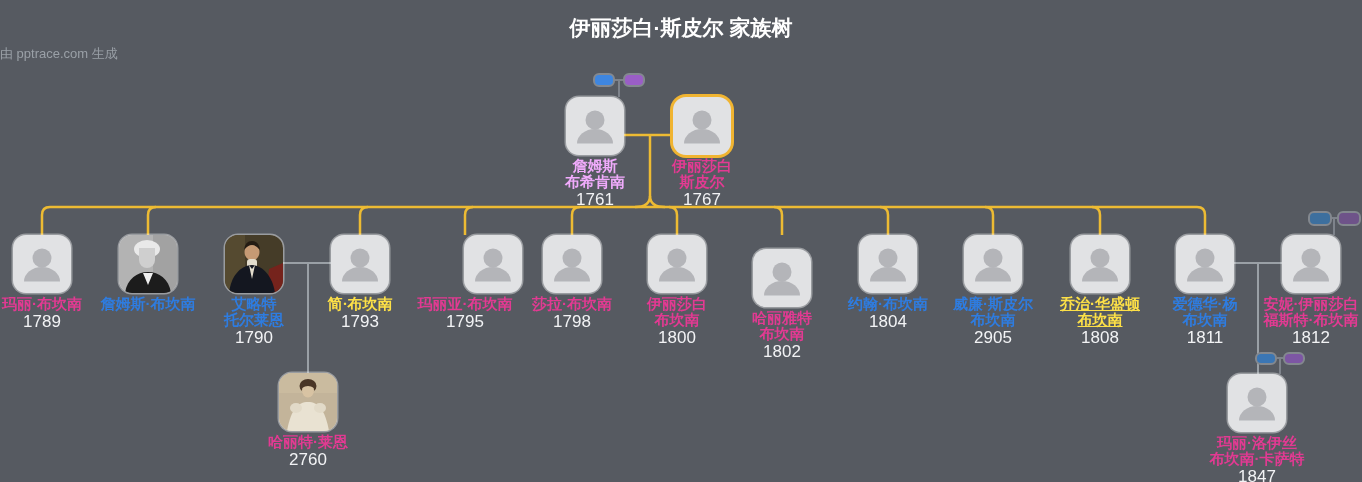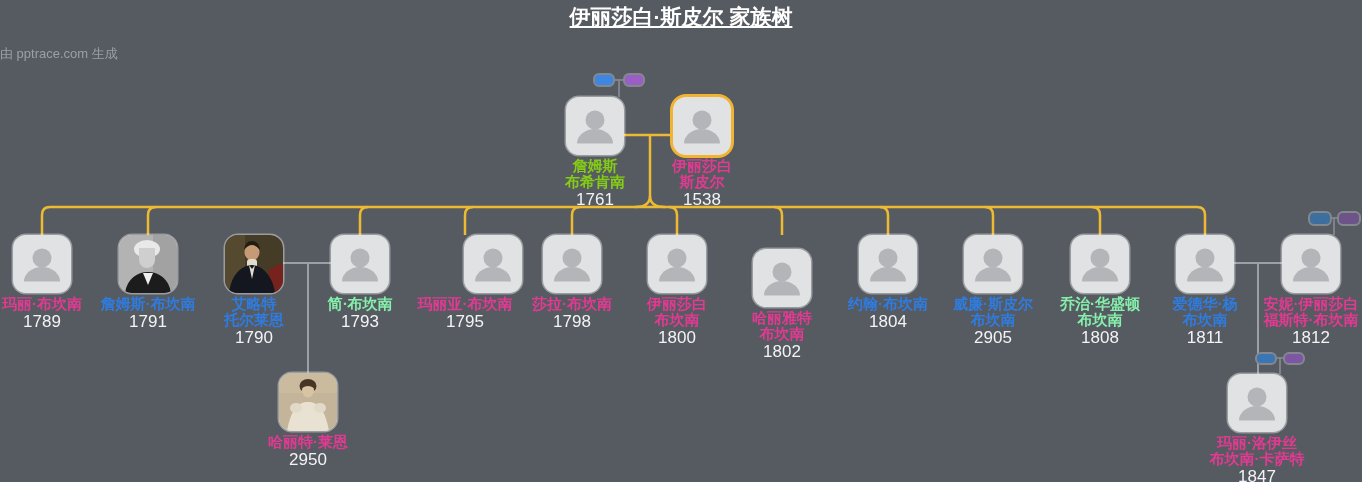--- a/index.html
+++ b/index.html
@@ -2,22 +2,22 @@
 <html><head>
 <meta charset="utf-8">
 <style>
   html,body{margin:0;padding:0;background:#40444a;}
   #canvas{
     position:relative;width:1362px;height:482px;overflow:hidden;
     background:#565a61;font-family:"Liberation Sans",sans-serif;
   }
   #connectors{position:absolute;left:0;top:0;z-index:1;pointer-events:none;}
   .title{
-    position:absolute;top:3px;left:0;width:100%;text-align:center;
-    color:#ffffff;font-size:21px;font-weight:700;z-index:4;text-decoration:underline;
+    position:absolute;top:14px;left:0;width:100%;text-align:center;
+    color:#ffffff;font-size:21px;font-weight:700;z-index:4;
   }
   .subtitle{
     position:absolute;top:45px;left:0;width:100%;
     color:#9aa0a7;font-size:13px;z-index:4;
   }
   #people-layer{position:absolute;left:0;top:0;width:100%;height:100%;z-index:2;}
   #icons-layer{position:absolute;left:0;top:0;width:100%;height:100%;z-index:3;}
   .person{position:absolute;width:58px;}
   .node{
     width:58px;height:58px;border-radius:13px;background:#e1e2e4;
@@ -67,40 +67,40 @@
   <div class="subtitle">由 pptrace.com 生成</div>
   <div id="people-layer">
       <div class="person" style="left: 566px; top: 97px;">
     <div class="node">
           <svg viewBox="0 0 58 58">
     <circle cx="29" cy="23" r="9.5" fill="#b4b5b9"></circle>
     <path d="M11 46.5 A18 14.5 0 0 1 47 46.5 Z" fill="#b4b5b9"></path>
   </svg>
         </div>
     <div class="label">
-      <div class="name" style="color: #84cc16;">
+      <div class="name" style="color: #f0abfc;">
             <div class="name-line">詹姆斯</div>
             <div class="name-line">布希肯南</div>
           </div>
       <div class="year">1761</div>
     </div>
   </div>
       <div class="person" style="left: 673px; top: 97px;">
     <div class="node focus">
           <svg viewBox="0 0 58 58">
     <circle cx="29" cy="23" r="9.5" fill="#b4b5b9"></circle>
     <path d="M11 46.5 A18 14.5 0 0 1 47 46.5 Z" fill="#b4b5b9"></path>
   </svg>
         </div>
     <div class="label">
       <div class="name" style="color: rgb(226, 58, 146);">
             <div class="name-line">伊丽莎白</div>
             <div class="name-line">斯皮尔</div>
           </div>
-      <div class="year">1538</div>
+      <div class="year">1767</div>
     </div>
   </div>
       <div class="person" style="left: 13px; top: 235px;">
     <div class="node">
           <svg viewBox="0 0 58 58">
     <circle cx="29" cy="23" r="9.5" fill="#b4b5b9"></circle>
     <path d="M11 46.5 A18 14.5 0 0 1 47 46.5 Z" fill="#b4b5b9"></path>
   </svg>
         </div>
     <div class="label">
@@ -118,21 +118,20 @@
     <ellipse cx="28" cy="14" rx="13" ry="9" fill="#e9e9e9"></ellipse>
     <path d="M20 13 h16 v12 a8 8 0 0 1 -16 0 Z" fill="#cfcfcf"></path>
     <path d="M6 58 C8 44 18 37 29 37 C40 37 50 44 52 58 Z" fill="#1c1c1c"></path>
     <path d="M24 38 L29 50 L34 38 Z" fill="#efefef"></path>
   </svg>
         </div>
     <div class="label">
       <div class="name" style="color: rgb(46, 124, 224);">
             <div class="name-line">詹姆斯·布坎南</div>
           </div>
-      <div class="year">1791</div>
     </div>
   </div>
       <div class="person" style="left: 225px; top: 235px;">
     <div class="node">
           <svg viewBox="0 0 58 58">
     <rect width="58" height="58" fill="#453c28"></rect>
     <rect width="20" height="58" fill="#554a30"></rect>
     <path d="M44 34 L58 28 V58 H42 Z" fill="#75231c"></path>
     <ellipse cx="27" cy="17" rx="7.5" ry="8.5" fill="#c59a74"></ellipse>
     <path d="M19 15 Q20 6 27 6 Q34 6 35 15 Q31 10 27 10 Q23 10 19 15 Z" fill="#241c13"></path>
@@ -150,21 +149,21 @@
     </div>
   </div>
       <div class="person" style="left: 331px; top: 235px;">
     <div class="node">
           <svg viewBox="0 0 58 58">
     <circle cx="29" cy="23" r="9.5" fill="#b4b5b9"></circle>
     <path d="M11 46.5 A18 14.5 0 0 1 47 46.5 Z" fill="#b4b5b9"></path>
   </svg>
         </div>
     <div class="label">
-      <div class="name" style="color: #86efac; font-family: Liberation Serif, serif;">
+      <div class="name" style="color: #fde047; font-family: Liberation Serif, serif;">
             <div class="name-line">简·布坎南</div>
           </div>
       <div class="year">1793</div>
     </div>
   </div>
       <div class="person" style="left: 436px; top: 235px; padding-left: 28px;">
     <div class="node">
           <svg viewBox="0 0 58 58">
     <circle cx="29" cy="23" r="9.5" fill="#b4b5b9"></circle>
     <path d="M11 46.5 A18 14.5 0 0 1 47 46.5 Z" fill="#b4b5b9"></path>
@@ -251,21 +250,21 @@
     </div>
   </div>
       <div class="person" style="left: 1071px; top: 235px;">
     <div class="node">
           <svg viewBox="0 0 58 58">
     <circle cx="29" cy="23" r="9.5" fill="#b4b5b9"></circle>
     <path d="M11 46.5 A18 14.5 0 0 1 47 46.5 Z" fill="#b4b5b9"></path>
   </svg>
         </div>
     <div class="label">
-      <div class="name" style="color: #86efac;">
+      <div class="name" style="color: #fde047; text-decoration: underline;">
             <div class="name-line">乔治·华盛顿</div>
             <div class="name-line">布坎南</div>
           </div>
       <div class="year">1808</div>
     </div>
   </div>
       <div class="person" style="left: 1176px; top: 235px;">
     <div class="node">
           <svg viewBox="0 0 58 58">
     <circle cx="29" cy="23" r="9.5" fill="#b4b5b9"></circle>
@@ -305,21 +304,21 @@
     <path d="M23 10 Q29 6 35 10 L35 15 Q29 11 23 15 Z" fill="#493526"></path>
     <path d="M8 58 C12 36 19 29 29 29 C39 29 46 36 50 58 Z" fill="#e9e2d2"></path>
     <ellipse cx="17" cy="35" rx="6" ry="5" fill="#e2dac8"></ellipse>
     <ellipse cx="41" cy="35" rx="6" ry="5" fill="#e2dac8"></ellipse>
   </svg>
         </div>
     <div class="label">
       <div class="name" style="color: rgb(226, 58, 146);">
             <div class="name-line">哈丽特·莱恩</div>
           </div>
-      <div class="year">2950</div>
+      <div class="year">2760</div>
     </div>
   </div>
       <div class="person" style="left: 1228px; top: 374px;">
     <div class="node">
           <svg viewBox="0 0 58 58">
     <circle cx="29" cy="23" r="9.5" fill="#b4b5b9"></circle>
     <path d="M11 46.5 A18 14.5 0 0 1 47 46.5 Z" fill="#b4b5b9"></path>
   </svg>
         </div>
     <div class="label">

